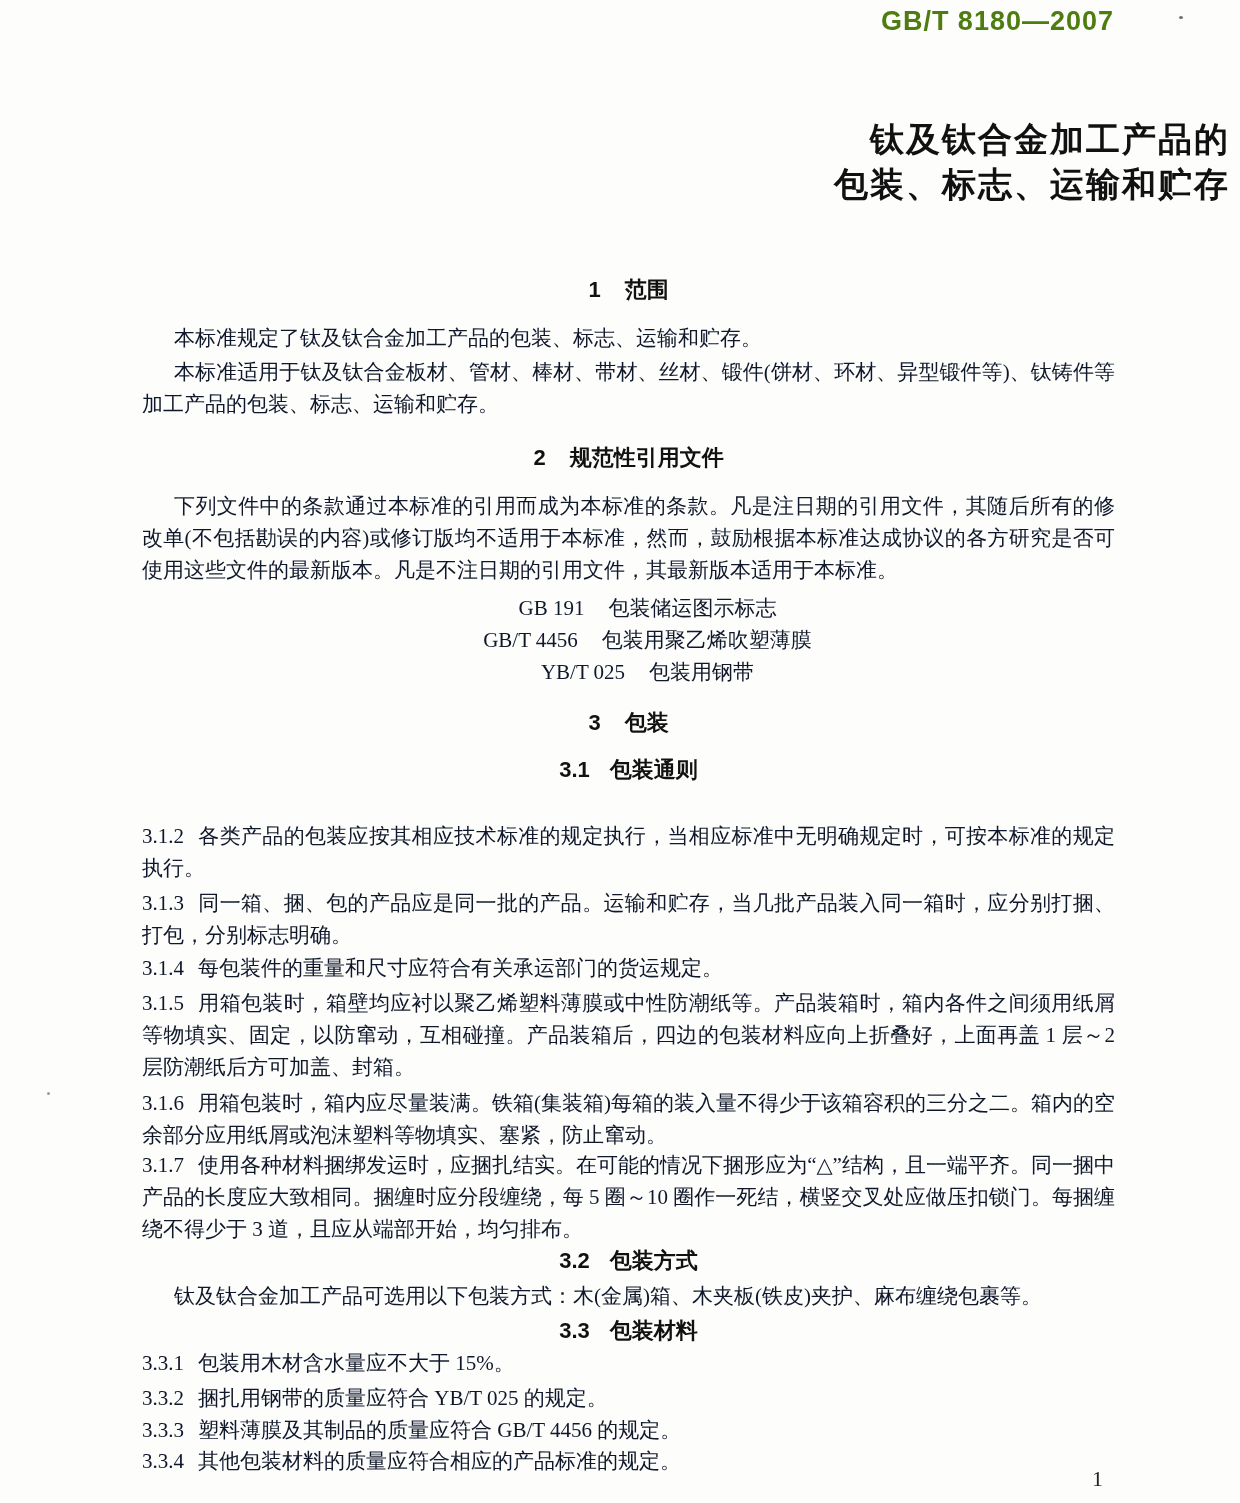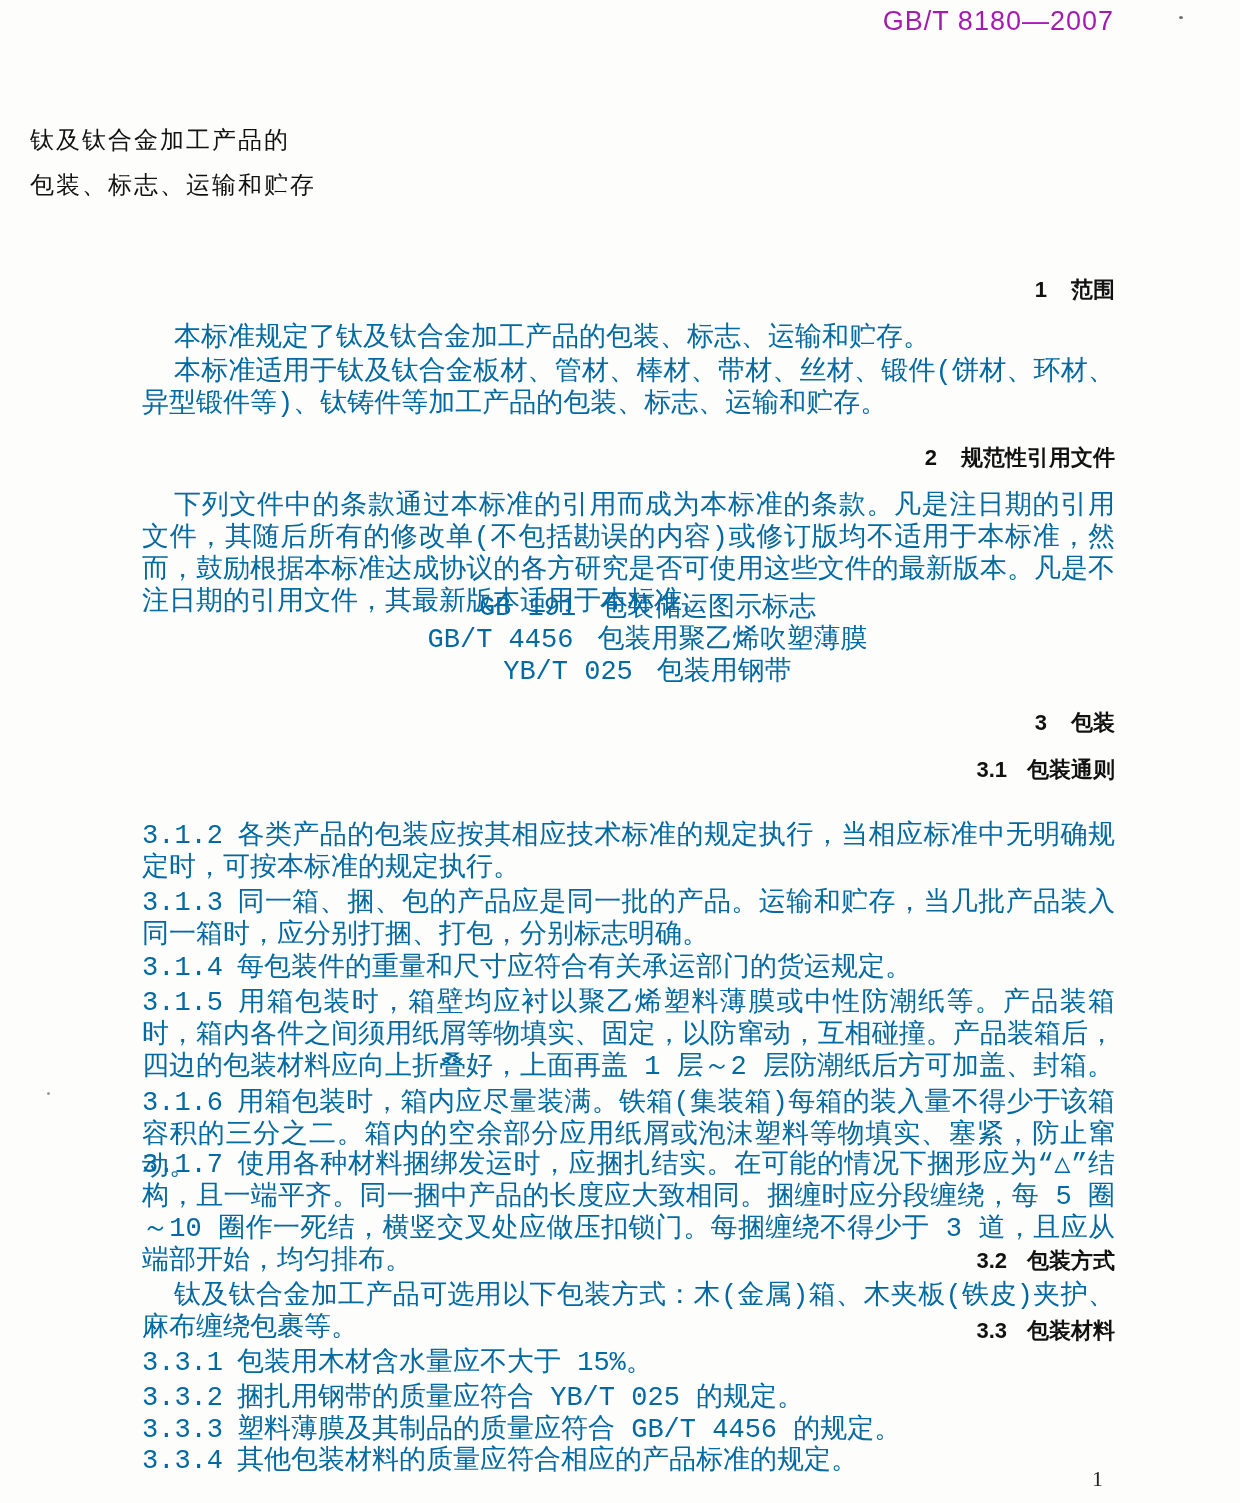--- a/index.html
+++ b/index.html
@@ -8,40 +8,39 @@
     width:1240px; height:1503px;
     margin:0 auto;
     background:#fdfdfc;
     color:#1b1b1b;
     font-family:"Liberation Serif","DejaVu Serif",serif;
     overflow:hidden;
   }
   .header-code {
     position:absolute; top:6px; right:126px;
     font-family:"Liberation Sans","DejaVu Sans",sans-serif;
-    font-weight:400; font-size:27px; letter-spacing:1px;
-    color:#a21caf;
+    font-weight:700; font-size:27px; letter-spacing:1px;
+    color:#4d7c0f;
   }
   .doc-title {
     position:absolute; top:117px; left:30px; width:1200px;
-    text-align:left;
+    text-align:right;
     font-family:"Liberation Sans","DejaVu Sans",sans-serif;
-    font-weight:400; font-size:24px; line-height:45px;
+    font-weight:700; font-size:34px; line-height:45px;
     letter-spacing:2px; color:#111;
   }
   .block {
     position:absolute; left:142px; width:973px;
-    margin:0; font-size:27px; line-height:32px;
+    margin:0; font-size:21px; line-height:32px;
     text-align:justify; text-justify:inter-ideograph;
-    color:#0369a1;
-    font-family:Liberation Mono, monospace;
+    color:#0f172a;
   }
   .h1, .h2 {
     font-family:"Liberation Sans","DejaVu Sans",sans-serif;
-    font-weight:700; font-size:22px; text-align:right;
+    font-weight:700; font-size:22px; text-align:center;
     color:#111;
   }
   .h1 .num { margin-right:24px; }
   .h2 .num { margin-right:20px; }
   .para { text-indent:32px; }
   .ref  { padding-left:38px; width:935px; text-align:center; }
   .ref .num { margin-right:24px; }
   .clause .num { margin-right:14px; }
   .page-number {
     position:absolute; top:1466px; left:1092px;

